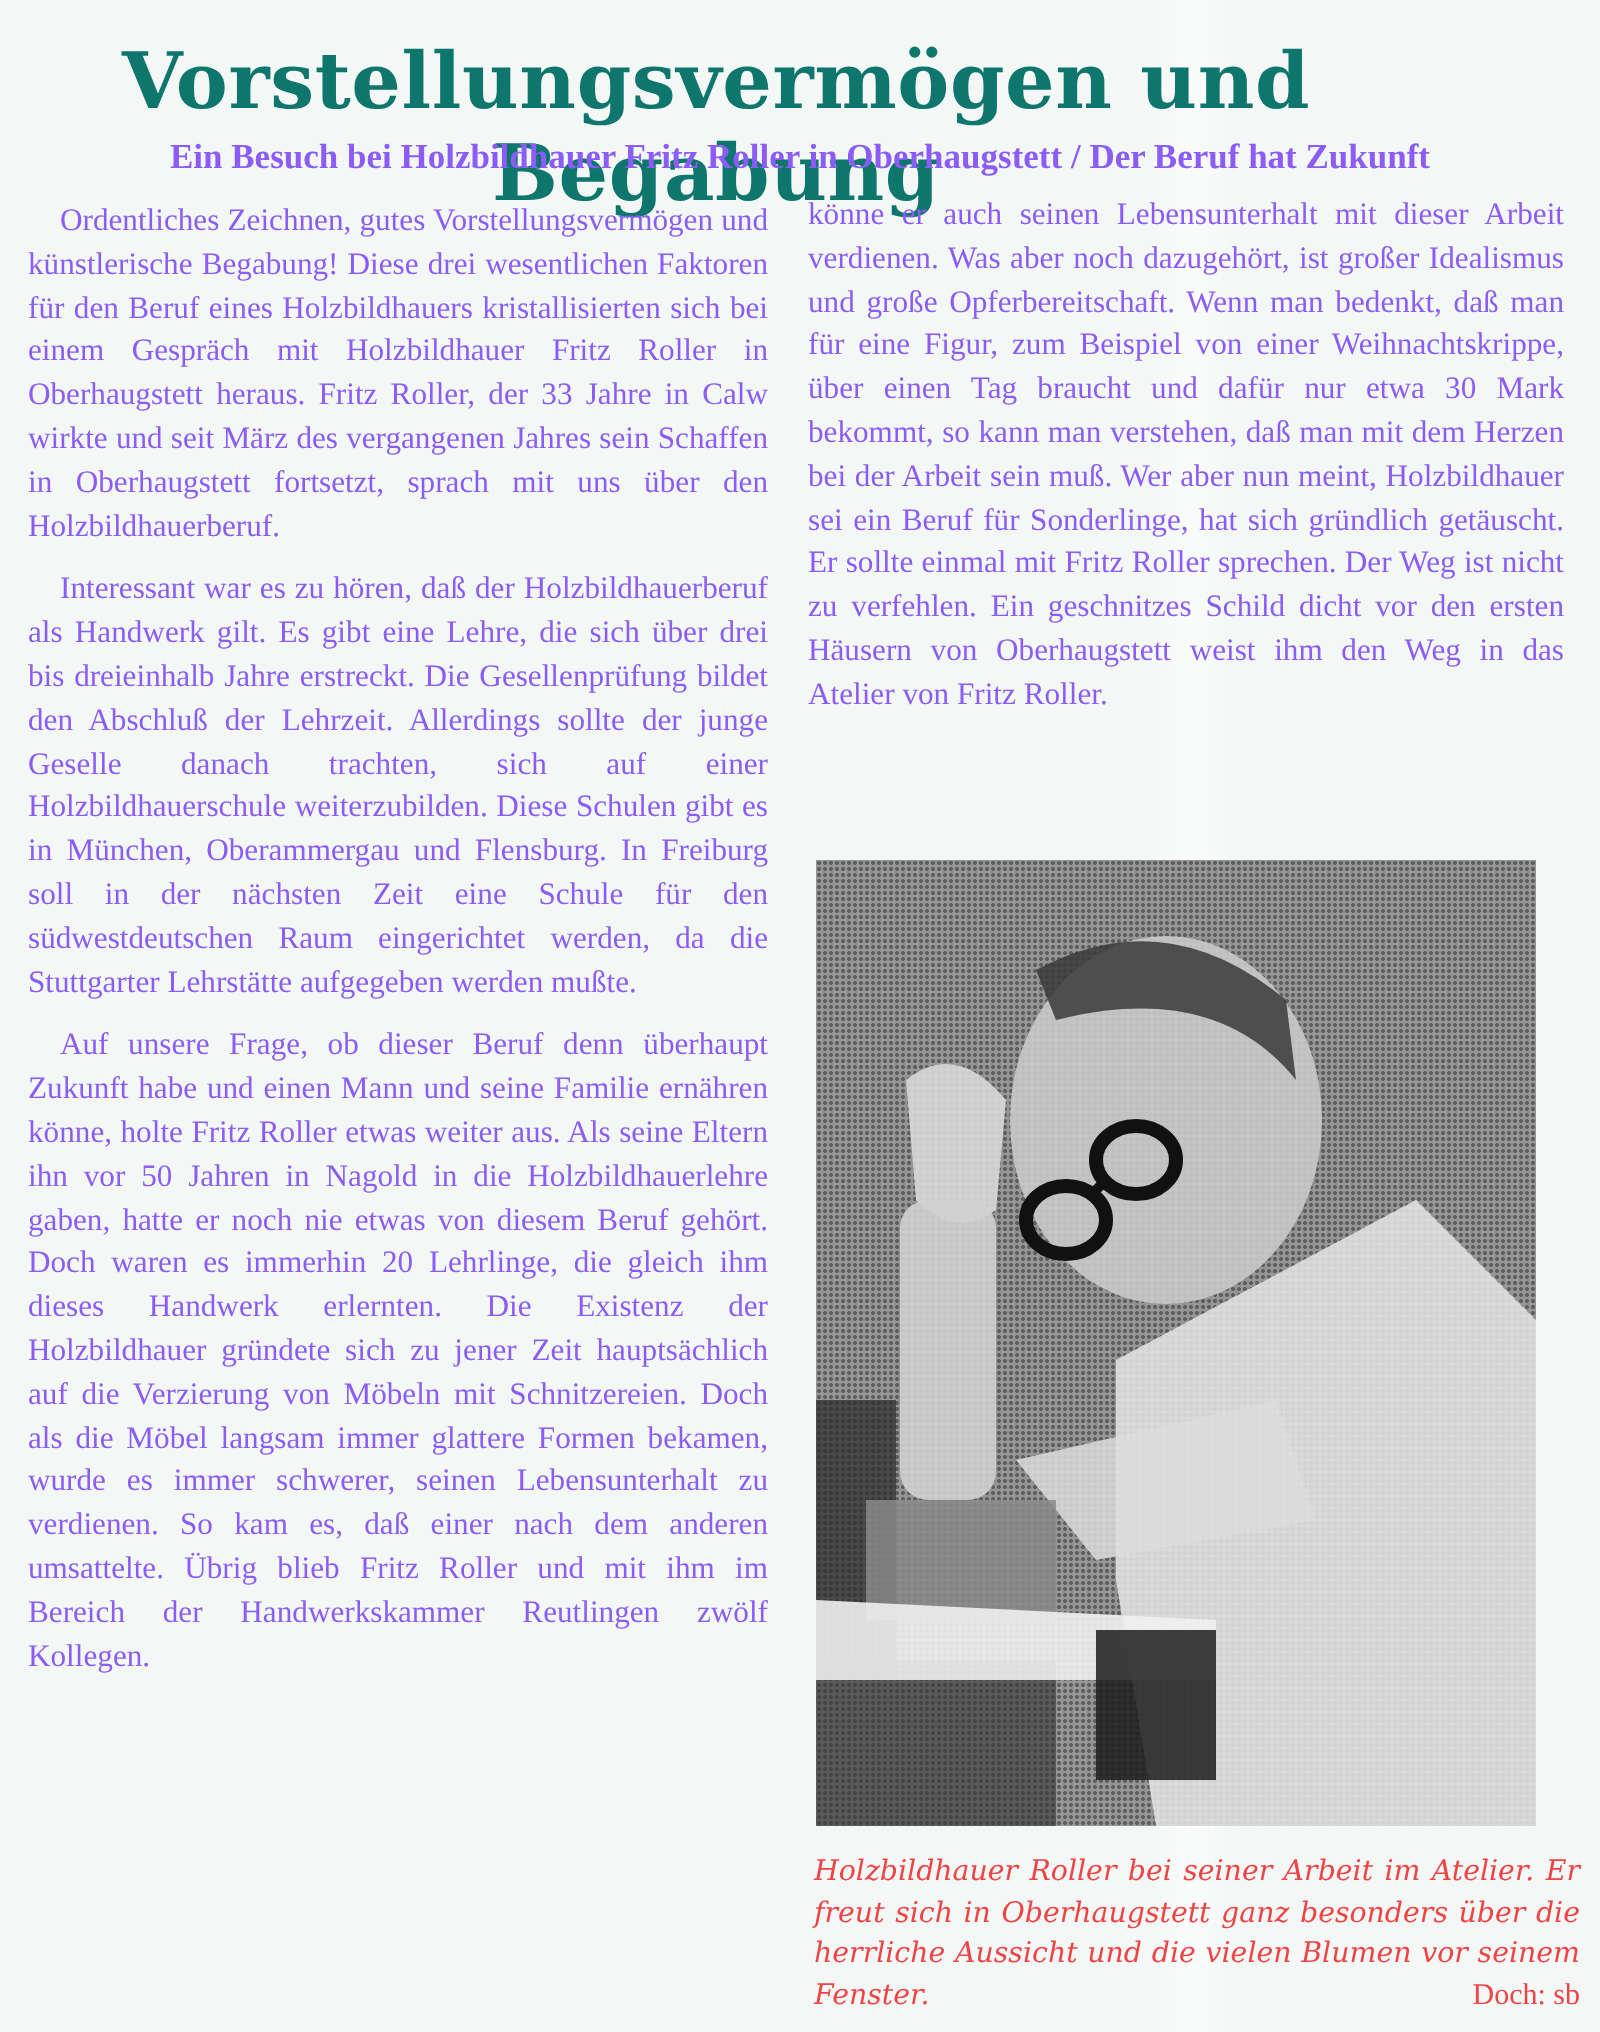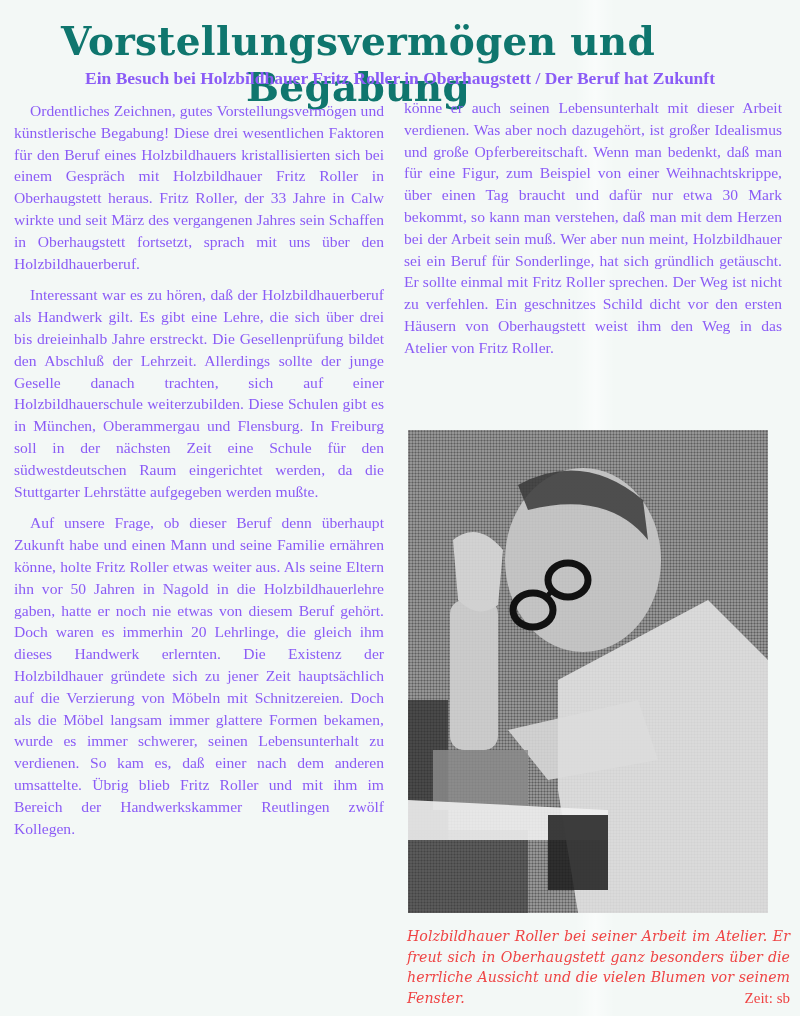--- a/index.html
+++ b/index.html
@@ -114,14 +114,14 @@
     <rect x="42" y="170" width="48" height="150" rx="14" fill="#d0d0d0" opacity="0.9"></rect>
     <rect x="25" y="320" width="95" height="60" fill="#8a8a8a" opacity="0.85"></rect>
 
     <path d="M0 370 L200 380 L200 410 L0 410 Z" fill="#efefef" opacity="0.9"></path>
     <rect x="140" y="385" width="60" height="75" fill="#1c1c1c" opacity="0.85"></rect>
   </svg>
 </div>
 
 <div class="caption">
   <span>Holzbildhauer Roller bei seiner Arbeit im Atelier. Er freut sich in Oberhaugstett ganz besonders über die herrliche Aussicht und die vielen Blumen vor seinem Fenster.</span>
-  <span class="credit">Zeit: sb</span>
+  <span class="credit">Doch: sb</span>
 </div>
 
 </body></html>

